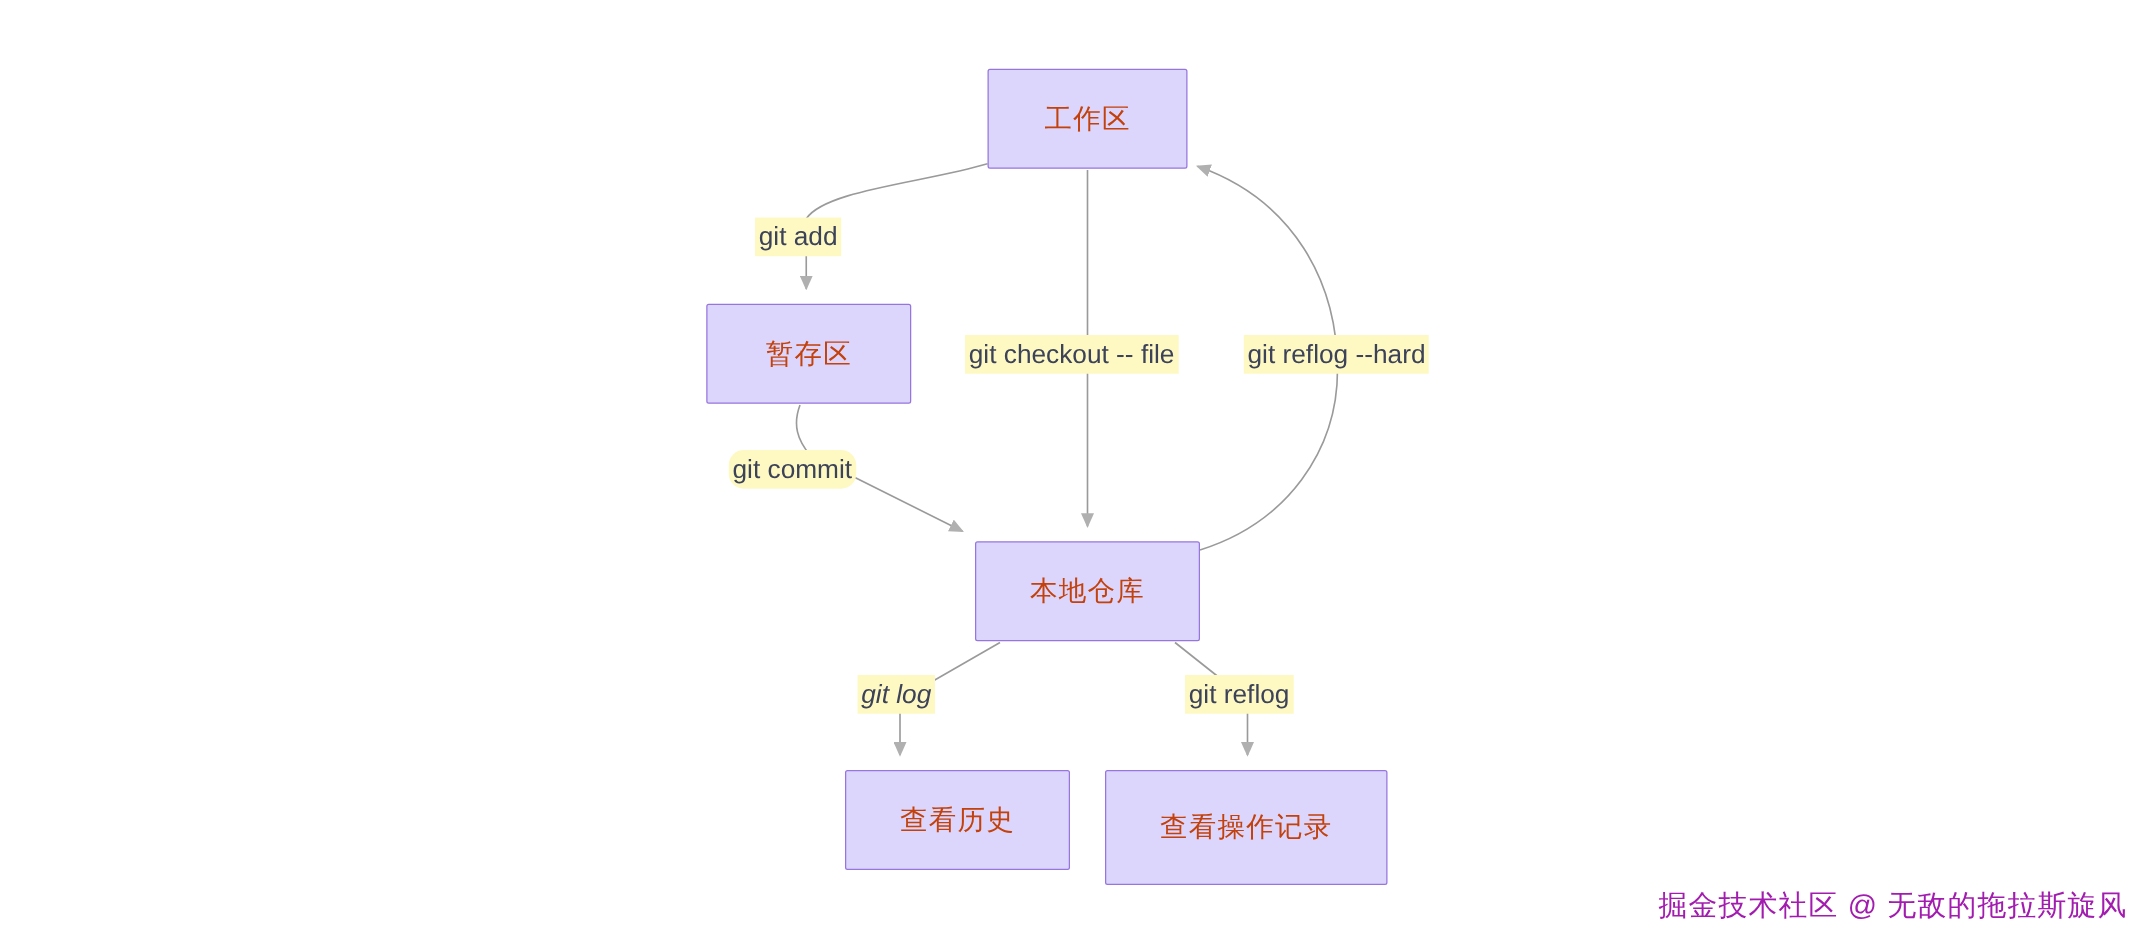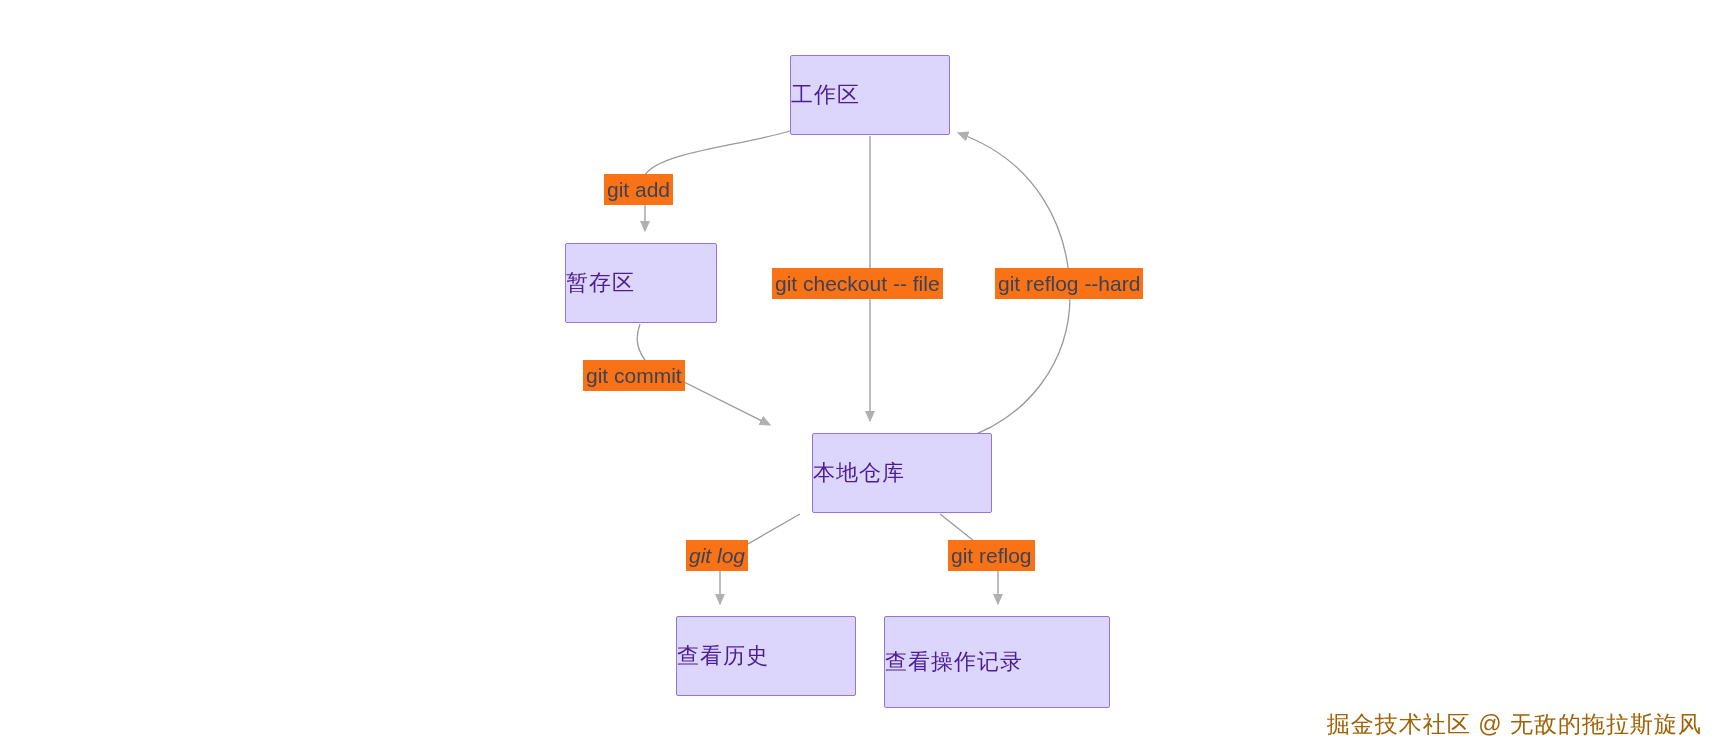--- a/index.html
+++ b/index.html
@@ -30,43 +30,43 @@
     pointer-events: none;
   }
   .node {
     position: absolute;
     box-sizing: border-box;
     background: #DDD6FC;
     border: 1.4px solid #9675DE;
     border-radius: 2px;
     display: flex;
     align-items: center;
-    justify-content: flex-start;
-    color: #4c1d95;
+    justify-content: center;
+    color: #c2410c;
     font-size: 22px;
     letter-spacing: 1px;
     font-family: "Liberation Sans", "DejaVu Sans", sans-serif;
   }
   .edge-label {
     position: absolute;
-    background: #f97316;
+    background: #fef9c3;
     color: #3C4257;
     font-size: 21px;
     line-height: 29px;
     white-space: nowrap;
     padding: 1px 3px;
     box-sizing: border-box;
     font-family: "Liberation Sans", "DejaVu Sans", sans-serif;
   }
   .watermark {
     position: absolute;
     right: 18px;
     bottom: 12px;
     font-size: 23px;
-    color: #a16207;
+    color: #a21caf;
     letter-spacing: 1px;
     white-space: nowrap;
     font-family: "Liberation Sans", "DejaVu Sans", sans-serif;
   }
 </style>
 </head>
 <body>
 
 <div id="canvas">
 
@@ -87,43 +87,43 @@
 
     <path d="M 800,514 L 720,560 L 720,604" fill="none" stroke="#9a9a9a" stroke-width="1.3" marker-end="url(#arrowhead)"></path>
 
     <path d="M 940,514 L 998,560 L 998,604" fill="none" stroke="#9a9a9a" stroke-width="1.3" marker-end="url(#arrowhead)"></path>
   </svg>
 
   <div class="node" style="left:790px; top:55px; width:160px; height:80px;">
     <span>工作区</span>
   </div>
 
-  <div class="node" style="left:565px; top:243px; width:152px; height:80px;">
+  <div class="node" style="left:565px; top:243px; width:164px; height:80px;">
     <span>暂存区</span>
   </div>
 
-  <div class="node" style="left:780px; top:433px; width:180px; height:80px;margin-left:32px;">
+  <div class="node" style="left:780px; top:433px; width:180px; height:80px;">
     <span>本地仓库</span>
   </div>
 
   <div class="node" style="left:632px; top:616px; width:180px; height:80px;margin-left:44px;">
     <span>查看历史</span>
   </div>
 
   <div class="node" style="left:884px; top:616px; width:226px; height:92px;">
     <span>查看操作记录</span>
   </div>
 
   <div class="edge-label" style="left:604px; top:174px;">git add</div>
 
   <div class="edge-label" style="left:772px; top:268px;">git checkout -- file</div>
 
   <div class="edge-label" style="left:995px; top:268px;">git reflog --hard</div>
 
-  <div class="edge-label" style="left:583px; top:360px;">git commit</div>
+  <div class="edge-label" style="left:583px; top:360px;border-radius:12px;">git commit</div>
 
   <div class="edge-label" style="left:686px; top:540px;font-style:italic;">git log</div>
 
   <div class="edge-label" style="left:948px; top:540px;text-align:center;">git reflog</div>
 
   <div class="watermark">掘金技术社区 @ 无敌的拖拉斯旋风</div>
 
 </div>
 
 </body></html>

